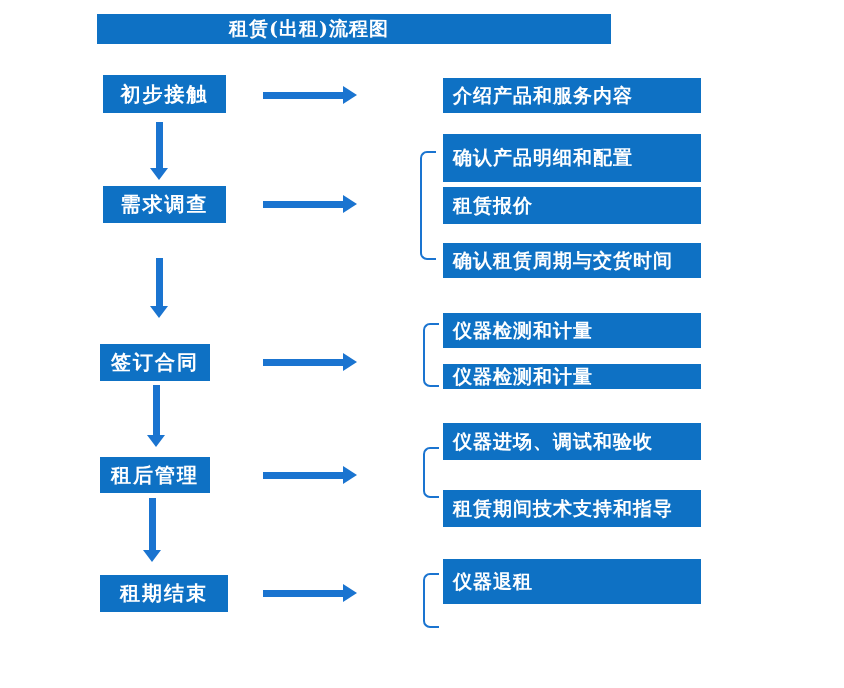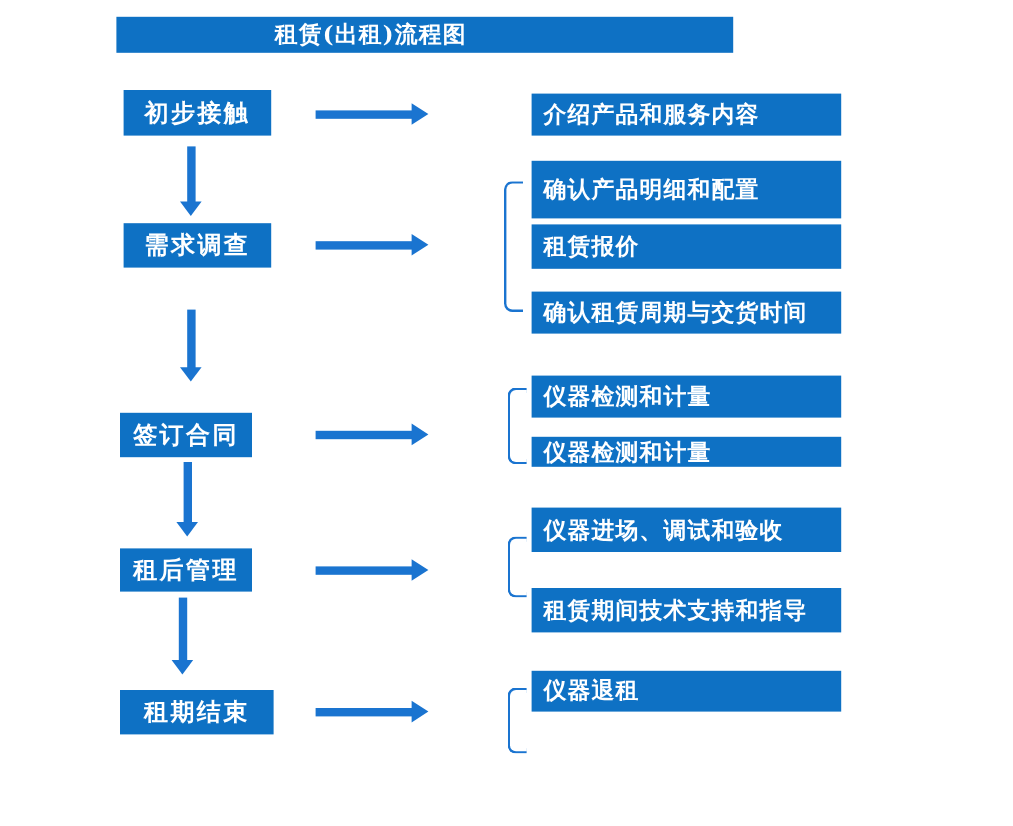--- a/index.html
+++ b/index.html
@@ -98,21 +98,21 @@
   <div class="lbox" style="left:100px;top:575px;width:128px;height:37px">租期结束</div>
 
   <div class="rbox" style="left:443px;top:78px;height:35px">介绍产品和服务内容</div>
   <div class="rbox" style="left:443px;top:134px;height:48px">确认产品明细和配置</div>
   <div class="rbox" style="left:443px;top:187px;height:37px">租赁报价</div>
   <div class="rbox" style="left:443px;top:243px;height:35px">确认租赁周期与交货时间</div>
   <div class="rbox" style="left:443px;top:313px;height:35px">仪器检测和计量</div>
   <div class="rbox" style="left:443px;top:364px;height:25px">仪器检测和计量</div>
   <div class="rbox" style="left:443px;top:423px;height:37px">仪器进场、调试和验收</div>
   <div class="rbox" style="left:443px;top:490px;height:37px">租赁期间技术支持和指导</div>
-  <div class="rbox" style="left:443px;top:559px;height:34px">仪器退租</div>
+  <div class="rbox" style="left:443px;top:559px;height:45px">仪器退租</div>
 
   <div class="harrow" style="left:263px;top:86px">
     <div class="shaft"></div>
     <div class="head"></div>
   </div>
   <div class="harrow" style="left:263px;top:195px">
     <div class="shaft"></div>
     <div class="head"></div>
   </div>
   <div class="harrow" style="left:263px;top:353px">

